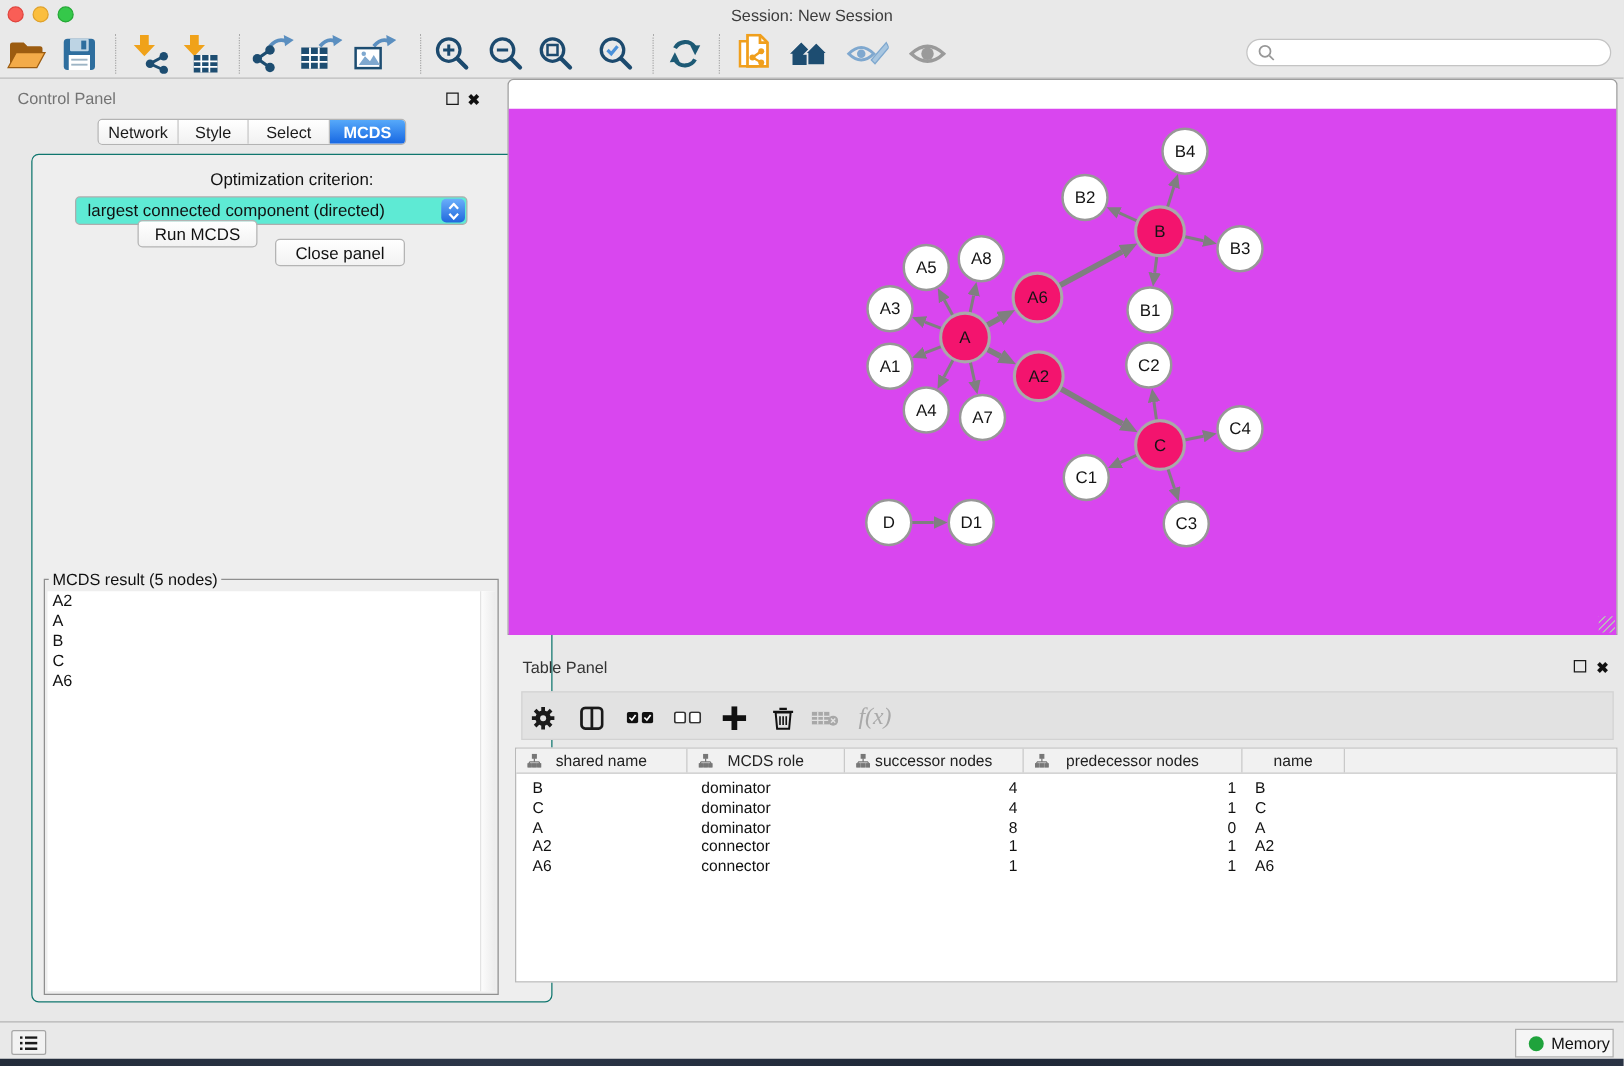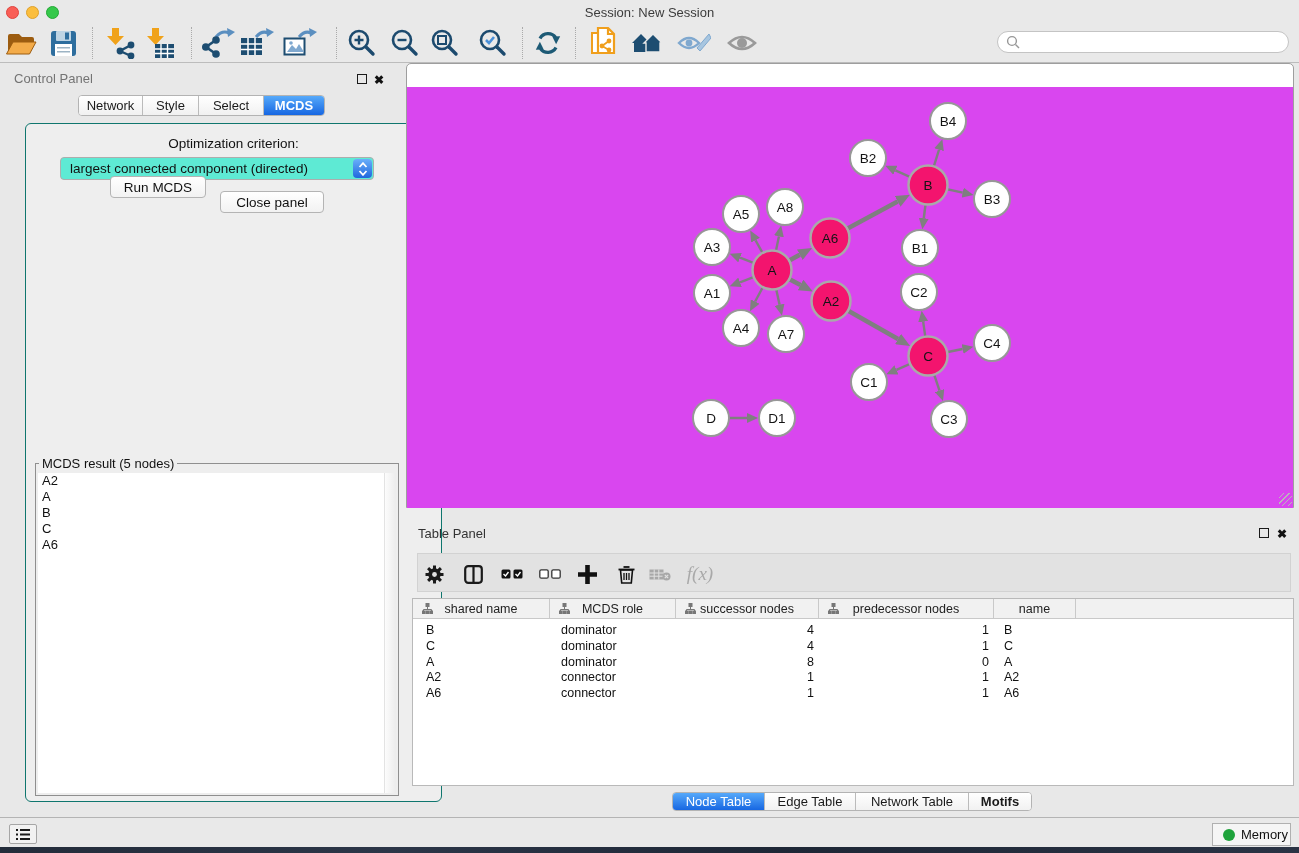--- a/index.html
+++ b/index.html
@@ -480,26 +480,20 @@
         <div class="trow" style="top: 86px;">
           <div class="td" style="left: 0px; width: 137px; padding-left: 13px;">A6</div>
           <div class="td" style="left: 137px; width: 126px; padding-left: 11px;">connector</div>
           <div class="td" style="left: 263px; width: 143px; text-align: right; padding-right: 5px;">1</div>
           <div class="td" style="left: 406px; width: 175px; text-align: right; padding-right: 5px;">1</div>
           <div class="td" style="left: 581px; width: 82px; padding-left: 10px;">A6</div>
         </div>
       </div>
   </div>
 
-  <div class="seg" style="left:672px; top:792px; height:19px;" id="tp-tabs">
-      <div class="active" style="width: 92px;">Node Table</div>
-      <div style="width: 91px;">Edge Table</div>
-      <div style="width: 113px;">Network Table</div>
-      <div style="width: 62px;">Motifs</div>
-    </div>
 
   <div class="statusbar">
     <div class="list-btn">
       <svg width="14" height="11" viewBox="0 0 14 11">
         <g fill="#1a1a1a">
           <rect x="0" y="0" width="2" height="2"></rect>
             <rect x="4" y="0" width="10" height="2"></rect>
           <rect x="0" y="4.5" width="2" height="2"></rect>
             <rect x="4" y="4.5" width="10" height="2"></rect>
           <rect x="0" y="9" width="2" height="2"></rect>

